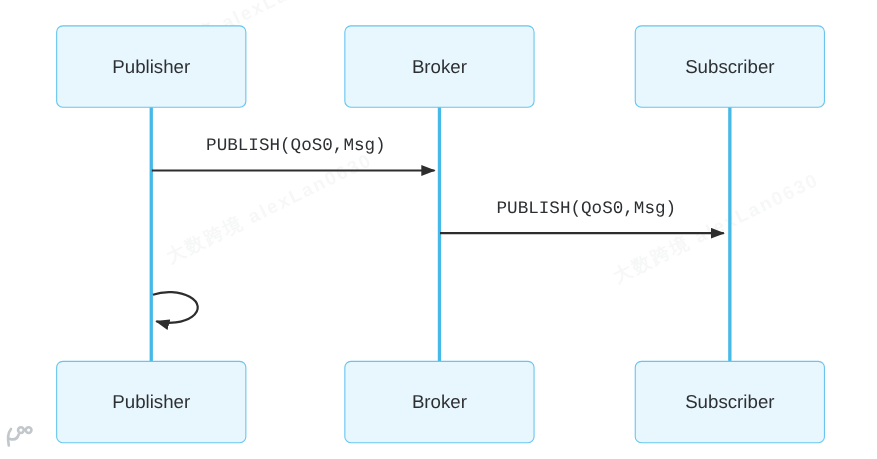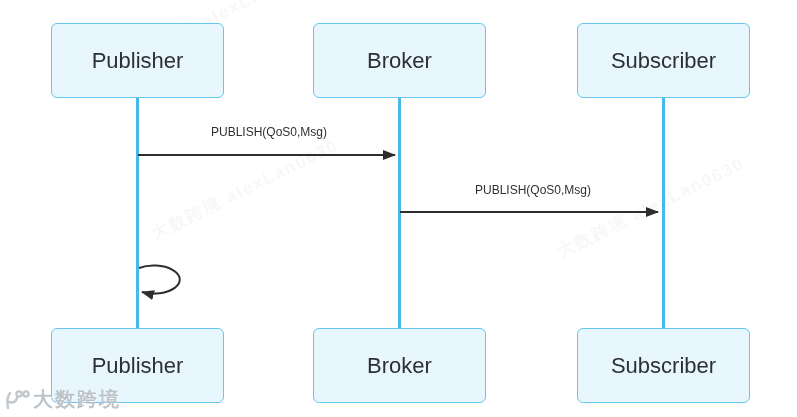--- a/index.html
+++ b/index.html
@@ -4,29 +4,29 @@
 <style>
   html,body{margin:0;padding:0;background:#ffffff;}
   .canvas{
     position:relative;width:797px;height:417px;background:#ffffff;overflow:hidden;
     font-family:"Liberation Sans",sans-serif;color:#2d3033;
   }
   .actor-box{
     position:absolute;width:173px;height:75px;box-sizing:border-box;
     background:#e8f6fd;border:1.5px solid #67c5ee;border-radius:6px;
     display:flex;align-items:center;justify-content:center;
-    font-size:22px;color:#2d3033;z-index:3;
+    font-size:17px;color:#2d3033;z-index:3;
   }
   .lifeline{
     position:absolute;top:97px;height:232px;width:3px;background:#45b9e7;z-index:1;
   }
   .svg-overlay{position:absolute;left:0;top:0;z-index:2;pointer-events:none;}
   .msg-label{
     position:absolute;transform:translate(-50%,-50%);
-    font-size:12px;color:#2d3033;white-space:nowrap;z-index:4;background:transparent;
+    font-size:16px;color:#2d3033;white-space:nowrap;z-index:4;background:transparent;font-family:Liberation Mono, monospace;
   }
   .diag-wm{
     position:absolute;color:#6b6f73;opacity:0.05;font-size:17px;font-weight:bold;
     transform:rotate(-26deg);white-space:nowrap;z-index:0;letter-spacing:2px;
   }
   .corner-watermark{
     position:absolute;left:3px;top:386px;display:flex;align-items:center;gap:3px;
     z-index:6;color:rgba(178,186,191,0.85);
     font-size:20px;font-weight:bold;letter-spacing:2px;
     text-shadow:0 1px 0 rgba(255,255,255,0.9);
@@ -84,16 +84,15 @@
     <span class="logo">
       <svg width="27" height="22" viewBox="0 0 27 22">
         <g fill="none" stroke="rgba(178,186,191,0.9)" stroke-width="2.4" stroke-linecap="round">
           <path d="M5 19 Q3 9 7 4"></path>
           <path d="M6 13 Q12 15 14 9"></path>
           <circle cx="16" cy="5" r="2.6"></circle>
           <circle cx="23" cy="5" r="2.6"></circle>
         </g>
       </svg>
     </span>
-    <span>大数跨境</span>
   </div>
 
 </div>
 
 </body></html>

